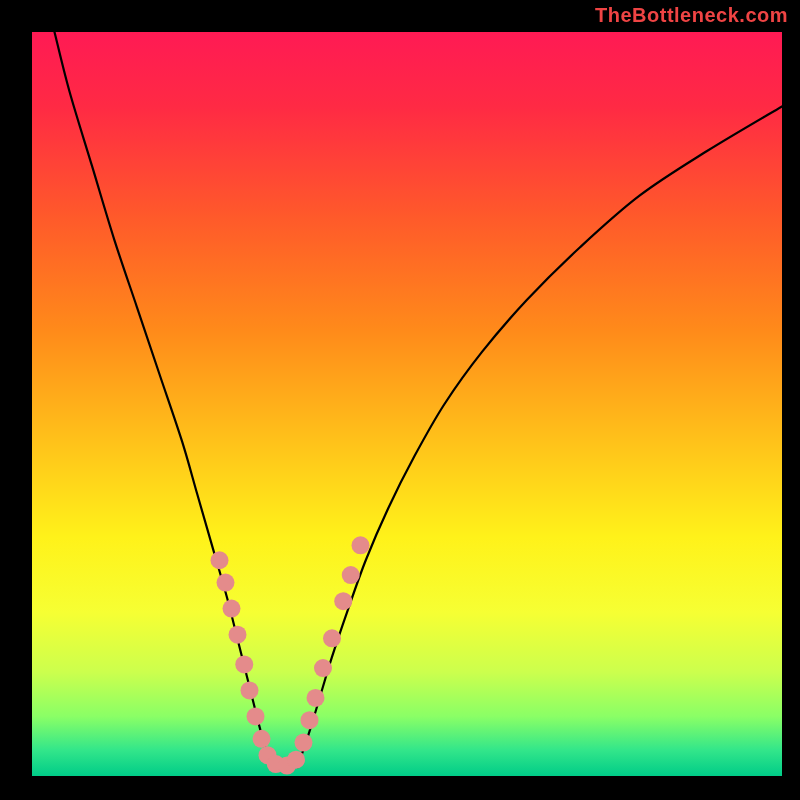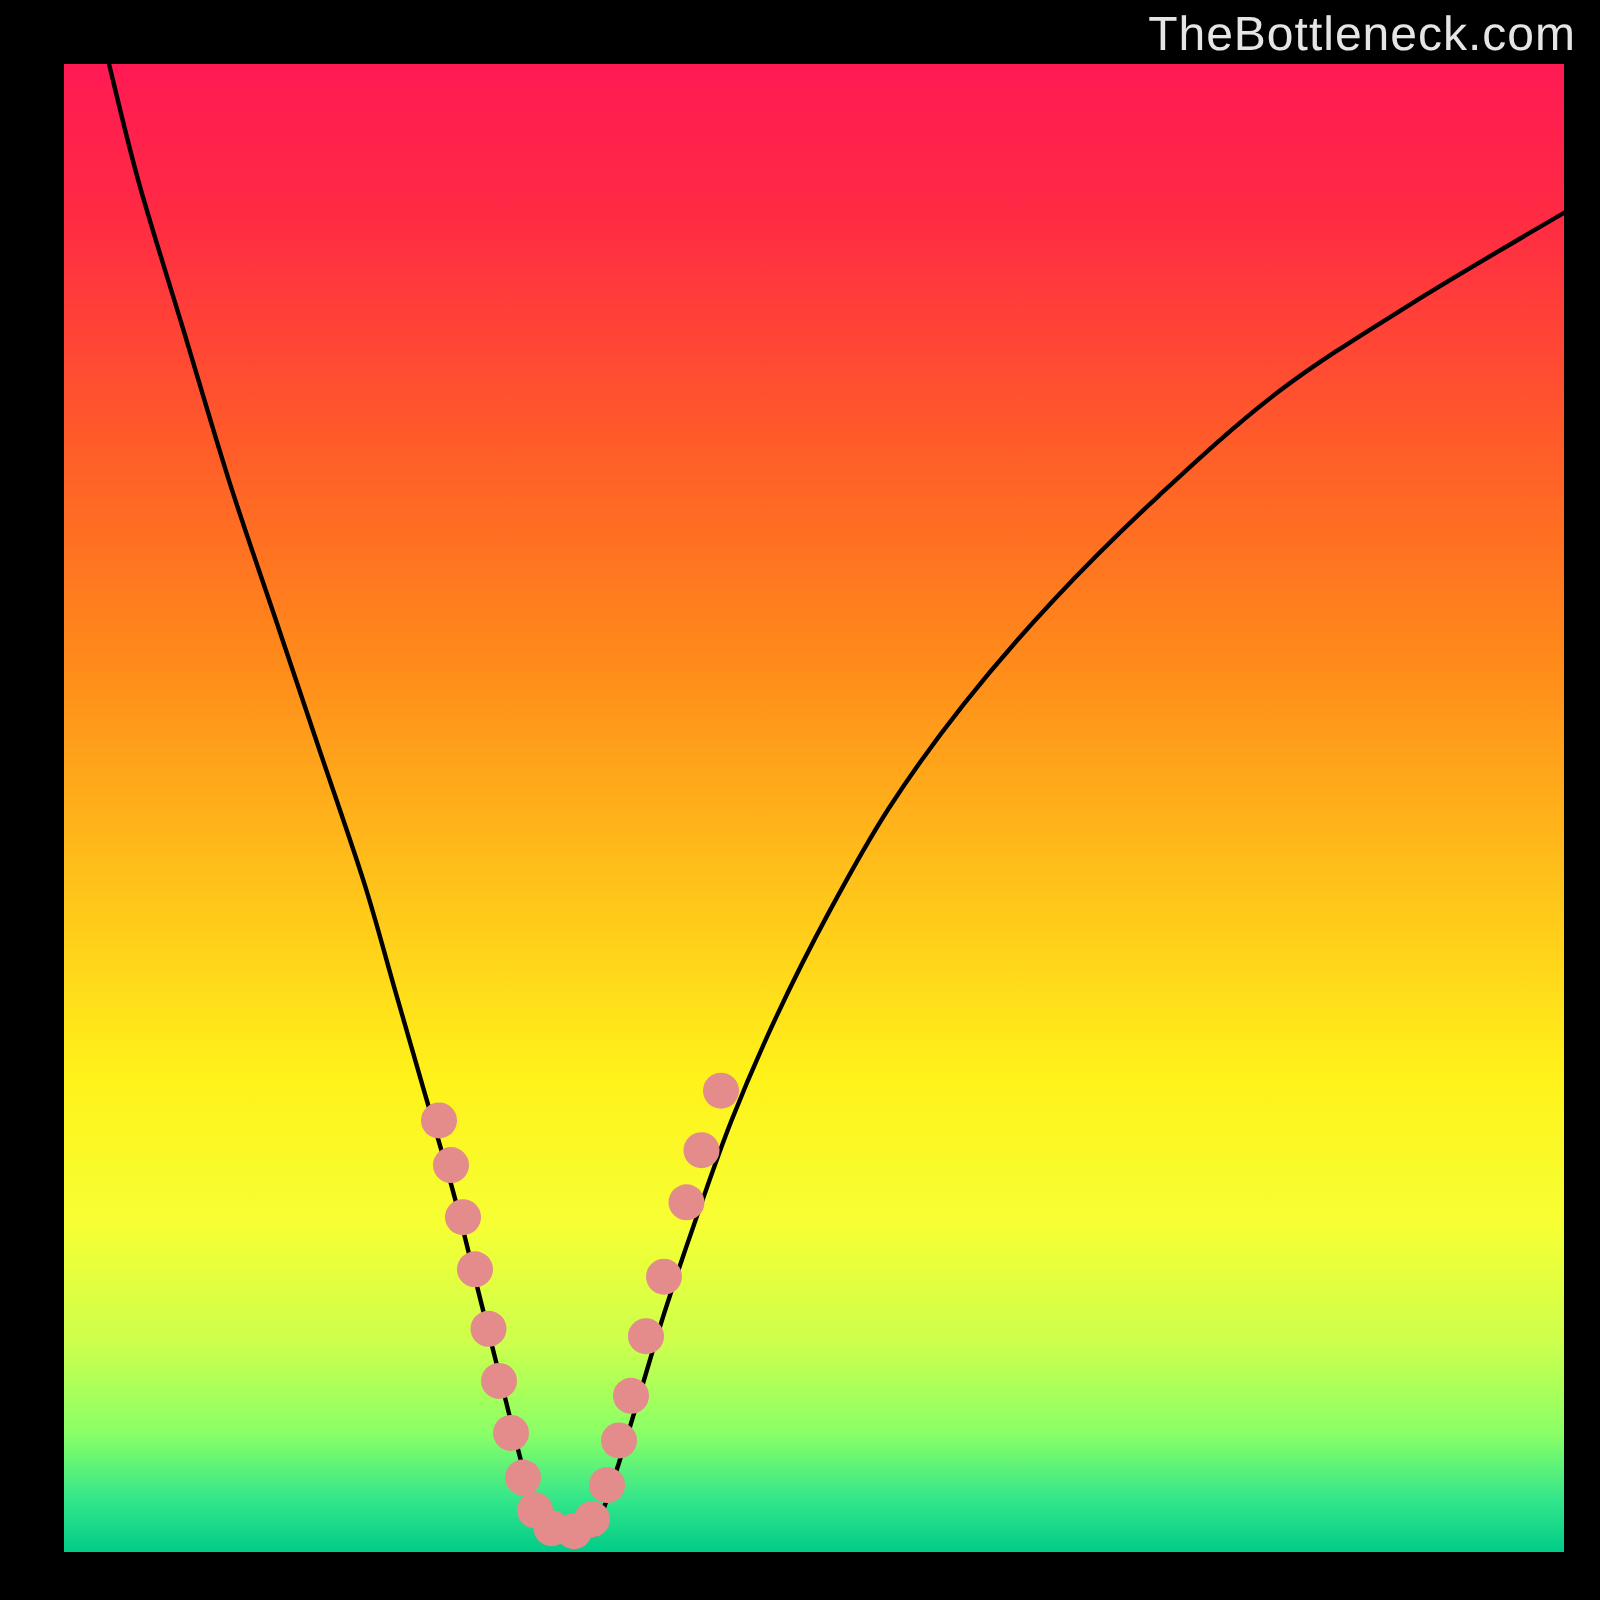--- a/index.html
+++ b/index.html
@@ -20,23 +20,23 @@
     background: #000;
   }
   .plot {
     position: absolute;
     background: #000;
   }
   .watermark {
     position: absolute;
     top: 4px;
     right: 12px;
-    color: #e5e5e5;
-    font-size: 24px;
-    font-weight: 400;
+    color: #ef4444;
+    font-size: 20px;
+    font-weight: 700;
     letter-spacing: 0.5px;
     user-select: none;
   }
   svg { display: block; }
 </style>
 </head>
 <body>
 
 <div class="frame">
 

